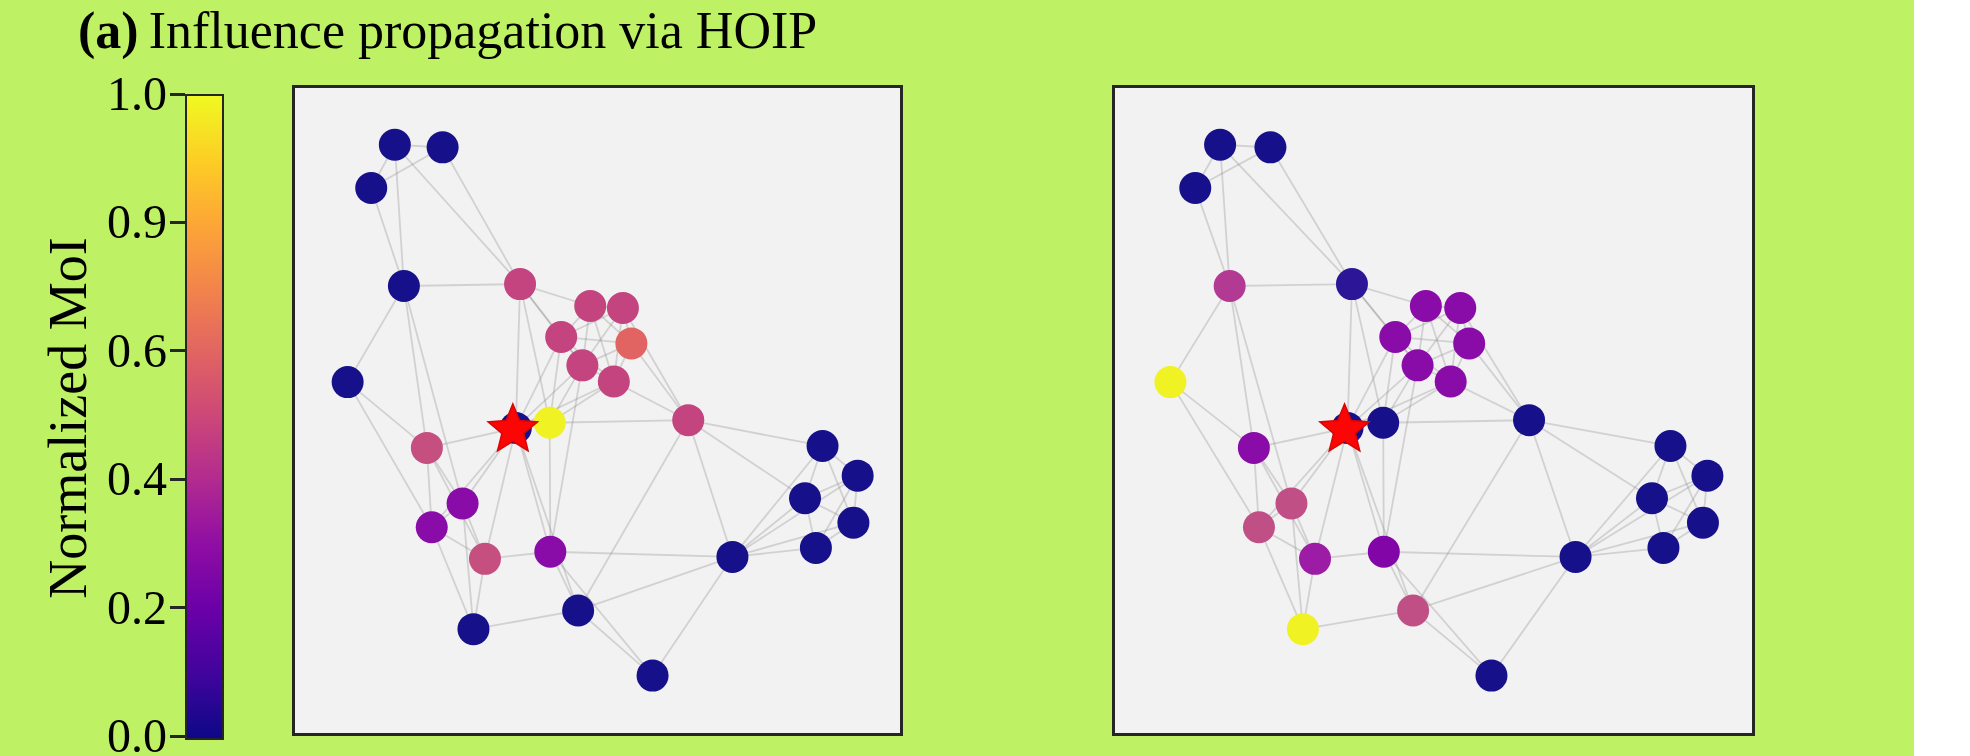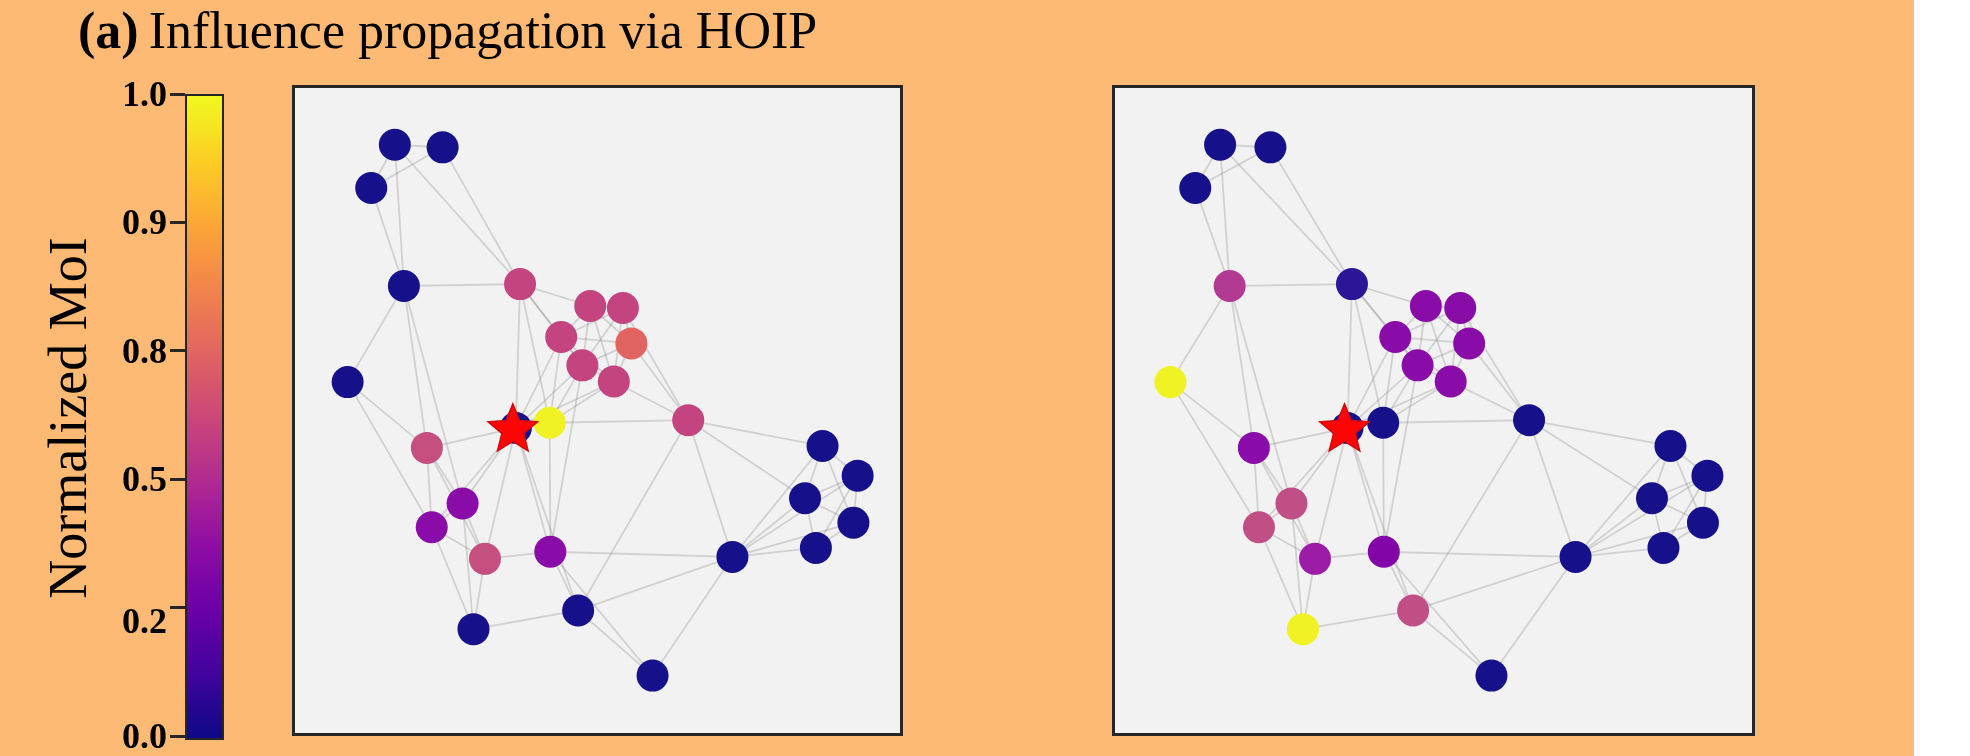--- a/index.html
+++ b/index.html
@@ -1,30 +1,30 @@
 <!DOCTYPE html>
 <html><head>
 <meta charset="utf-8">
 <style>
   html,body{margin:0;padding:0;background:#ffffff;}
   body{width:1970px;height:756px;position:relative;overflow:hidden;
        font-family:"Liberation Serif","DejaVu Serif",serif;}
-  .fig{position:absolute;left:0;top:0;width:1914px;height:756px;background:#fdba74;}
+  .fig{position:absolute;left:0;top:0;width:1914px;height:756px;background:#bef264;}
   .title{position:absolute;top:0;height:62px;line-height:62px;font-size:52px;color:#000;white-space:nowrap;}
   .title .tag{font-weight:bold;margin-right:10px;}
   #title-a{left:78px;}
   #title-b{left:978px;}
   .panel{position:absolute;top:85px;border:3px solid #262626;background:#f2f2f2;box-sizing:border-box;}
   #panel-a-box{left:292px;width:611px;height:651px;}
   #panel-b-box{left:1112px;width:643px;height:651px;}
   .panel svg{display:block;}
   .cbar{position:absolute;left:185px;top:94px;width:35px;height:642px;border:2.5px solid #262626;}
   .cbar-tick{position:absolute;left:170px;width:15px;height:3px;background:#262626;}
   .cbar-ticklabel{position:absolute;left:62px;width:105px;height:54px;line-height:54px;
-                  text-align:right;font-size:36px;color:#000;font-weight:bold;}
+                  text-align:right;font-size:48px;color:#000;}
   .cbar-label{position:absolute;left:-212px;top:388px;width:560px;height:60px;line-height:60px;
               text-align:center;font-size:54px;color:#000;
               transform:rotate(-90deg);transform-origin:center center;}
 </style>
 </head>
 <body>
 
 <div class="fig">
 
   <div class="title" id="title-a">
@@ -34,25 +34,25 @@
 
   <div class="cbar-label">Normalized MoI</div>
 
   <div class="cbar" id="cbar" style="background: linear-gradient(rgb(240, 249, 33), rgb(252, 206, 37), rgb(252, 166, 54), rgb(242, 132, 75), rgb(225, 100, 98), rgb(204, 71, 120), rgb(177, 42, 144), rgb(143, 13, 164), rgb(106, 0, 168), rgb(65, 4, 157), rgb(13, 8, 135));"></div>
   <div id="cbar-ticks">
       <div class="cbar-tick" style="top: 92.5px;"></div>
       <div class="cbar-ticklabel" style="top: 67px;">1.0</div>
       <div class="cbar-tick" style="top: 220.9px;"></div>
       <div class="cbar-ticklabel" style="top: 195.4px;">0.9</div>
       <div class="cbar-tick" style="top: 349.3px;"></div>
-      <div class="cbar-ticklabel" style="top: 323.8px;">0.8</div>
+      <div class="cbar-ticklabel" style="top: 323.8px;">0.6</div>
       <div class="cbar-tick" style="top: 477.7px;"></div>
-      <div class="cbar-ticklabel" style="top: 452.2px;">0.5</div>
+      <div class="cbar-ticklabel" style="top: 452.2px;">0.4</div>
       <div class="cbar-tick" style="top: 606.1px;"></div>
-      <div class="cbar-ticklabel" style="top: 580.6px; margin-top: 13px;">0.2</div>
+      <div class="cbar-ticklabel" style="top: 580.6px;">0.2</div>
       <div class="cbar-tick" style="top: 734.5px;"></div>
       <div class="cbar-ticklabel" style="top: 709px;">0.0</div>
     </div>
 
   <div class="panel" id="panel-a-box">
     <svg id="panel-a-svg" width="605" height="645">
         <line x1="99.825" y1="56.76" x2="147.62" y2="59.339999999999996" stroke="#8c8c8c" stroke-width="1.8" stroke-opacity="0.32"></line>
         <line x1="99.825" y1="56.76" x2="76.23" y2="99.975" stroke="#8c8c8c" stroke-width="1.8" stroke-opacity="0.32"></line>
         <line x1="147.62" y1="59.339999999999996" x2="76.23" y2="99.975" stroke="#8c8c8c" stroke-width="1.8" stroke-opacity="0.32"></line>
         <line x1="99.825" y1="56.76" x2="108.89999999999999" y2="198.015" stroke="#8c8c8c" stroke-width="1.8" stroke-opacity="0.32"></line>

